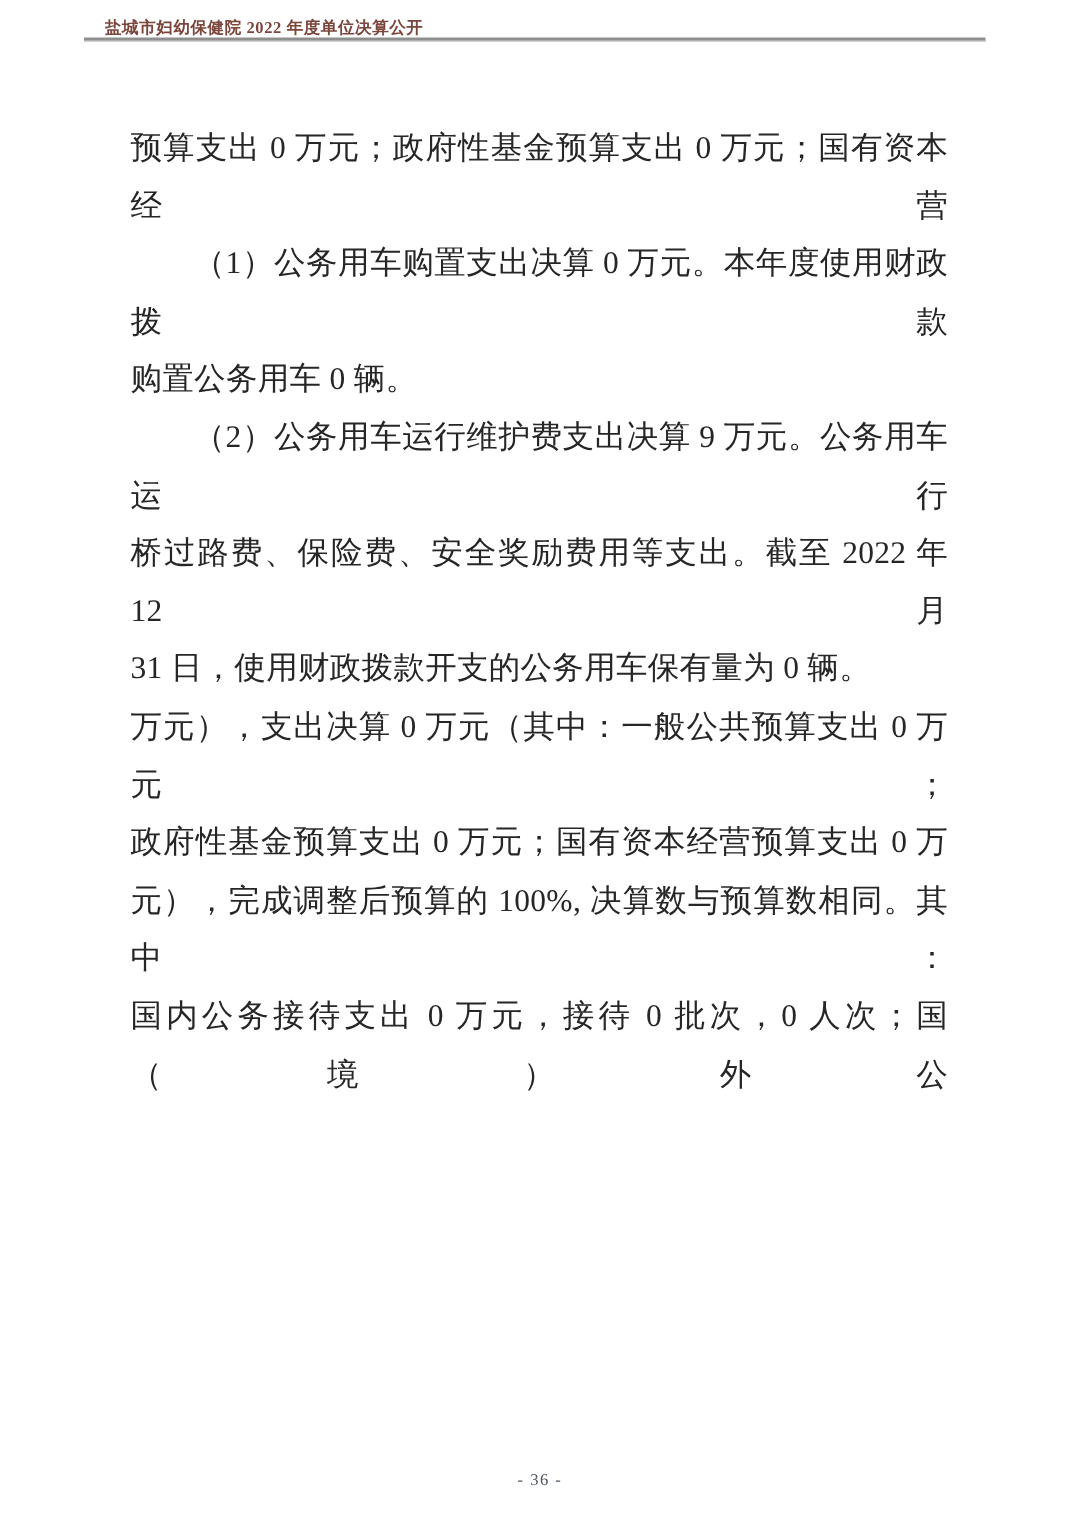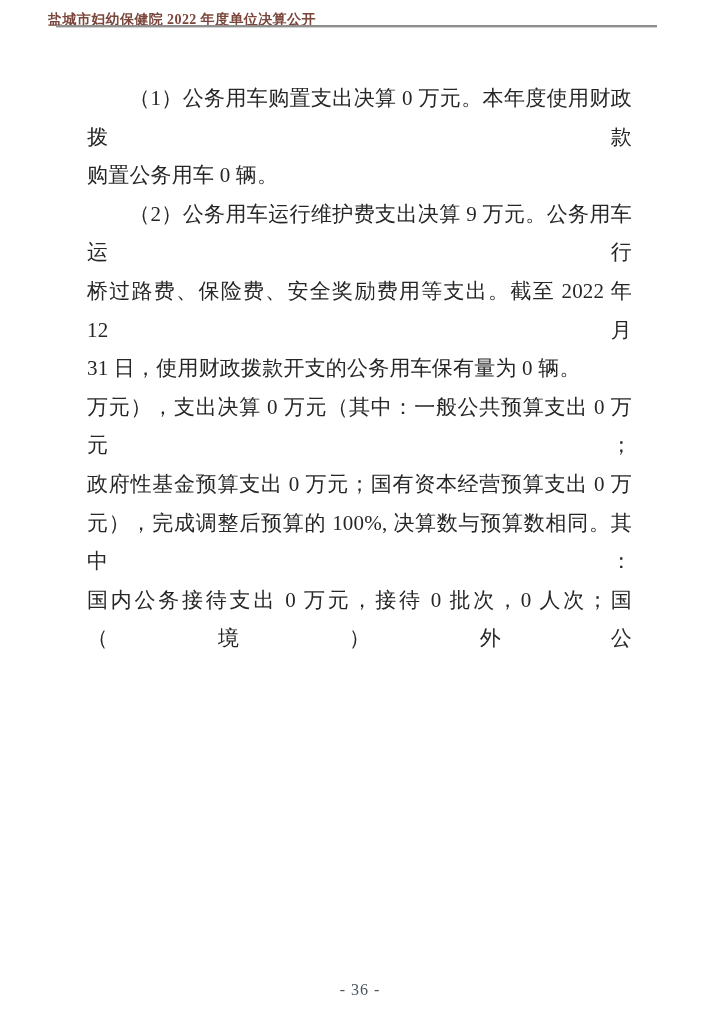--- a/index.html
+++ b/index.html
@@ -11,23 +11,23 @@
     font-family: "Liberation Serif", "DejaVu Serif", serif;
     overflow: hidden;
   }
   .page {
     position: absolute;
     inset: 0;
     background: #ffffff;
   }
   .header-title {
     position: absolute;
-    left: 48px;
+    left: 70px;
     top: 11px;
-    font-size: 14px;
+    font-size: 11px;
     letter-spacing: 0.4px;
     font-weight: bold;
     white-space: nowrap;
   }
   .header-rule {
     position: absolute;
     left: 56px;
     top: 25px;
     width: 601px;
     height: 2px;
@@ -48,35 +48,36 @@
     letter-spacing: 0.2px;
   }
   .line.j { text-align-last: justify; }
   .line.indent { text-indent: 42px; }
   .page-footer {
     position: absolute;
     left: 0;
     right: 0;
     top: 981px;
     text-align: center;
-    font-size: 16px;
+    font-size: 11px;
     color: #4c5560;
     letter-spacing: 1px;
   }
 </style>
 </head>
 <body>
 
 <div class="page">
 
   <div class="header-title" style="color: rgb(123, 70, 60);">盐城市妇幼保健院 2022 年度单位决算公开</div>
 
   <div class="header-rule"></div>
 
   <div class="doc-body" id="doc-body" style="color: rgb(38, 38, 38);">
+      <div class="line j">预算支出 0 万元；政府性基金预算支出 0 万元；国有资本经营</div>
       <div class="line j indent">（1）公务用车购置支出决算 0 万元。本年度使用财政拨款</div>
       <div class="line">购置公务用车 0 辆。</div>
       <div class="line j indent">（2）公务用车运行维护费支出决算 9 万元。公务用车运行</div>
       <div class="line j">桥过路费、保险费、安全奖励费用等支出。截至 2022 年 12 月</div>
       <div class="line">31 日，使用财政拨款开支的公务用车保有量为 0 辆。</div>
       <div class="line j">万元），支出决算 0 万元（其中：一般公共预算支出 0 万元；</div>
       <div class="line j">政府性基金预算支出 0 万元；国有资本经营预算支出 0 万</div>
       <div class="line j">元），完成调整后预算的 100%, 决算数与预算数相同。其中：</div>
       <div class="line j">国内公务接待支出 0 万元，接待 0 批次，0 人次；国（境）外公</div>
     </div>

